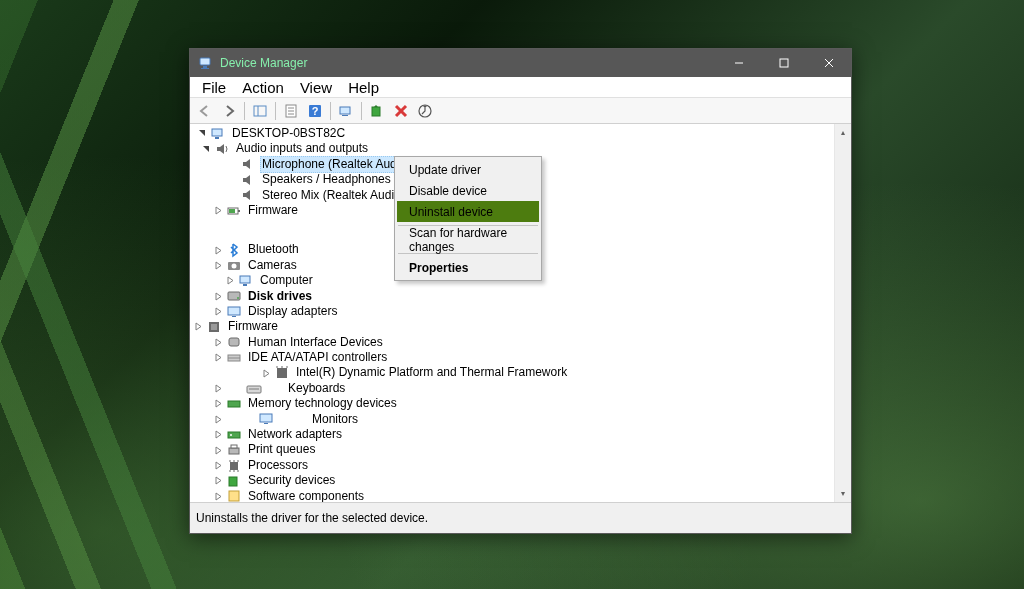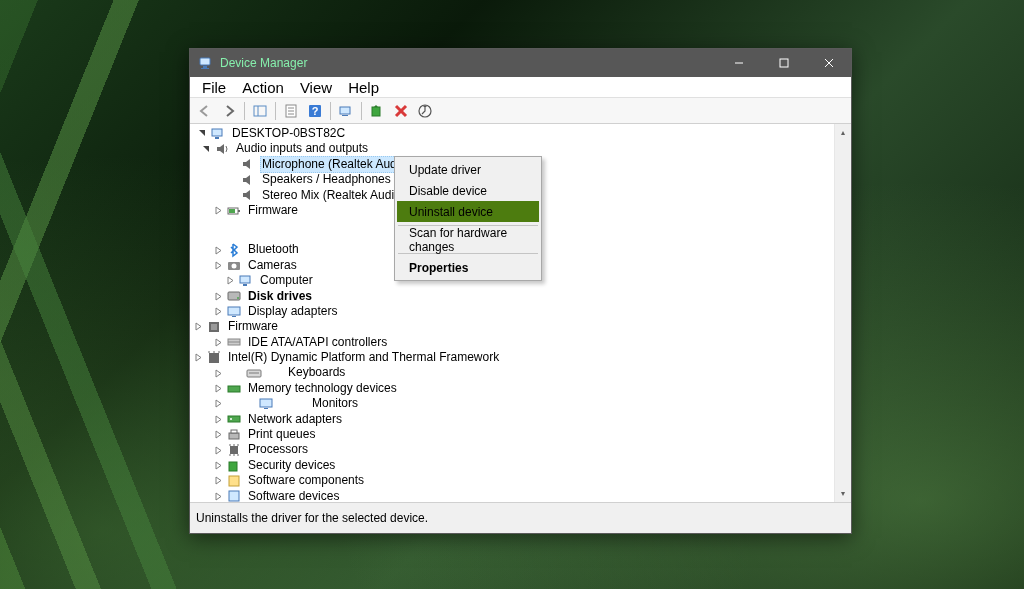--- a/index.html
+++ b/index.html
@@ -429,27 +429,40 @@
               <span class="label">Firmware</span>
             </div>
             <div class="node" style="padding-left: 20px;">
               <span class="twisty">
                 <svg width="9" height="9">
                   <path d="M2 1 L7 4.5 L2 8 Z" fill="none" stroke="#808080"></path>
                 </svg>
               </span>
               <span class="node-icon">
                 <svg width="16" height="16">
+                  <rect x="3" y="4" width="10" height="8" rx="2" fill="#b8b8b8" stroke="#6a6a6a"></rect>
+                </svg>
+              </span>
+              <span class="label">Human Interface Devices</span>
+            </div>
+            <div class="node" style="padding-left: 20px;">
+              <span class="twisty">
+                <svg width="9" height="9">
+                  <path d="M2 1 L7 4.5 L2 8 Z" fill="none" stroke="#808080"></path>
+                </svg>
+              </span>
+              <span class="node-icon">
+                <svg width="16" height="16">
                   <rect x="2" y="5" width="12" height="6" fill="#ccc" stroke="#888"></rect>
                   <line x1="2" y1="8" x2="14" y2="8" stroke="#888"></line>
                 </svg>
               </span>
               <span class="label">IDE ATA/ATAPI controllers</span>
             </div>
-            <div class="node" style="">
+            <div class="node" style="padding-left: 20px; margin-left: 48px;">
               <span class="twisty">
                 <svg width="9" height="9">
                   <path d="M2 1 L7 4.5 L2 8 Z" fill="none" stroke="#808080"></path>
                 </svg>
               </span>
               <span class="node-icon">
                 <svg width="16" height="16">
                   <rect x="3" y="3" width="10" height="10" fill="#6a6a6a"></rect>
                   <line x1="3" y1="1" x2="3" y2="3" stroke="#6a6a6a"></line>
                   <line x1="8" y1="1" x2="8" y2="3" stroke="#6a6a6a"></line>

